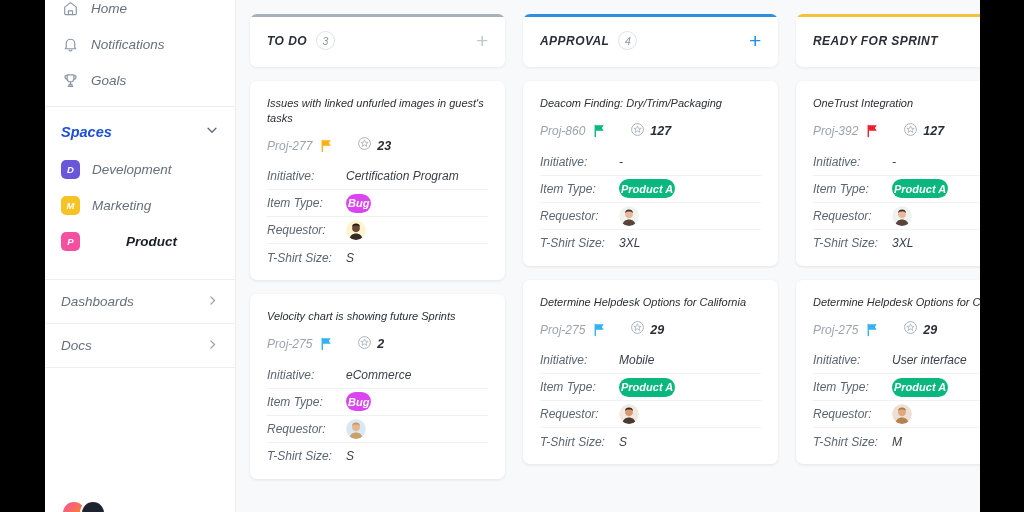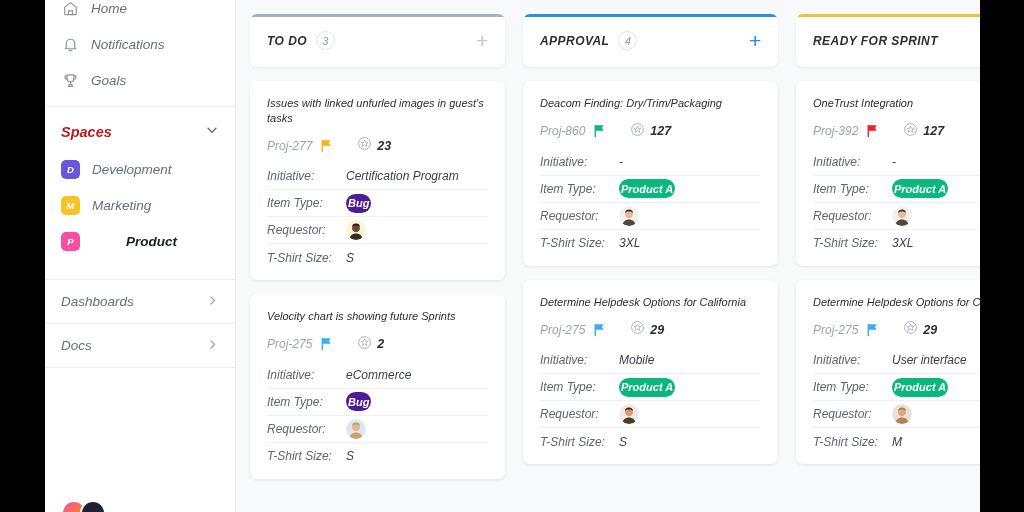--- a/index.html
+++ b/index.html
@@ -45,21 +45,21 @@
   }
   .nav-item .ico svg { display: block; }
   .nav-label { white-space: nowrap; }
 
   .divider { height: 1px; background: #eceef0; margin: 8px 0 0 0; }
 
   .spaces-head {
     display: flex; align-items: center; justify-content: space-between;
     height: 38px; padding: 0 16px; margin-top: 6px;
   }
-  .spaces-head .ttl { font-size: 14.5px; font-weight: 700; color: #b91c1c; }
+  .spaces-head .ttl { font-size: 14.5px; font-weight: 700; color: #1d4ed8; }
 
   .space-item {
     display: flex; align-items: center;
     height: 36px; padding: 0 16px;
     font-size: 13.5px; color: #656f7d; cursor: pointer;
   }
   .space-item.active .space-label { color: #1b1f26; font-weight: 700; padding-left: 34px; }
   .avatar-sq {
     width: 19px; height: 19px; border-radius: 5px;
     margin-right: 12px; flex: 0 0 19px;
@@ -152,21 +152,21 @@
   }
   .field-row:last-child { border-bottom: 0; }
   .field-key { width: 79px; flex: 0 0 79px; color: #5c6672; }
   .field-val { color: #3a404a; }
 
   .pill {
     display: inline-flex; align-items: center; justify-content: center;
     height: 19px; padding: 0 2px; border-radius: 10px;
     color: #fff; font-size: 11px; font-weight: 700;
   }
-  .pill.bug { background: #4c1d95; }
+  .pill.bug { background: #d946ef; }
   .pill.product { background: #0ab87d; }
 
   .av-face {
     width: 20px; height: 20px; border-radius: 50%;
     display: block; overflow: hidden;
   }
 </style>
 <style>.column:nth-child(1) .col-head::before{background:#a9b0ba;}</style><style>.column:nth-child(2) .col-head::before{background:#2f8ede;}</style><style>.column:nth-child(3) .col-head::before{background:#f3c13a;}</style></head>
 <body>
 

